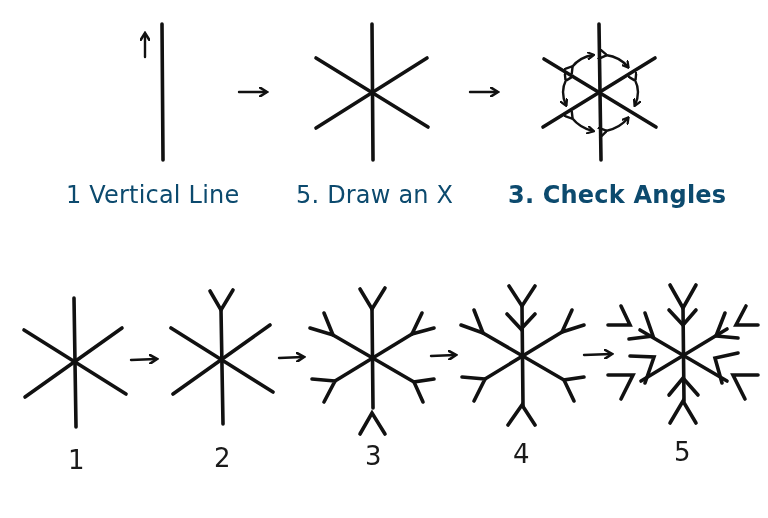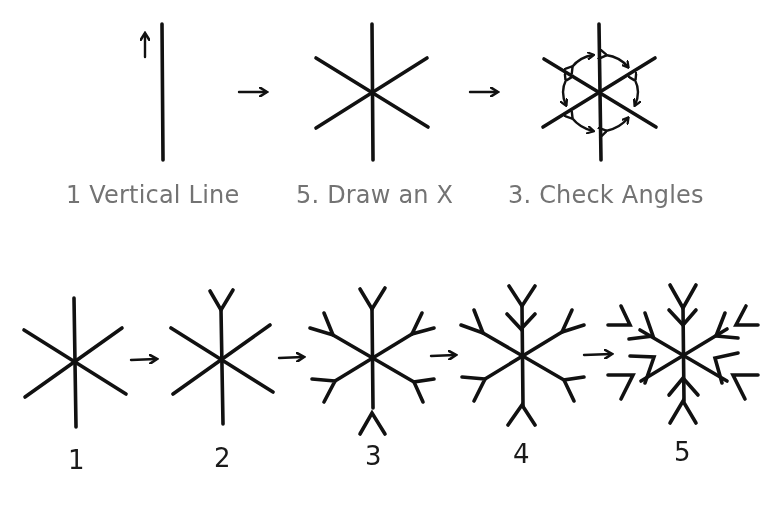--- a/index.html
+++ b/index.html
@@ -1,19 +1,19 @@
 <!DOCTYPE html>
 <html><head>
 <meta charset="utf-8">
 <style>
   html, body { margin:0; padding:0; background:#ffffff; }
   body { width:768px; height:518px; position:relative; overflow:hidden;
          font-family:"DejaVu Sans", sans-serif; color:#111; }
   svg.canvas { position:absolute; left:0; top:0; }
-  .lbl { position:absolute; font-size:24px; color:#737373; white-space:nowrap; letter-spacing:0.2px; }
+  .lbl { position:absolute; font-size:24px; color:#0c4a6e; white-space:nowrap; letter-spacing:0.2px; }
   .num { position:absolute; font-size:26px; color:#1a1a1a; }
   .stroke { stroke:#111; stroke-width:3.6; stroke-linecap:round; fill:none; }
   .thin { stroke:#111; stroke-width:2.4; stroke-linecap:round; stroke-linejoin:round; fill:none; }
 </style>
 </head>
 <body>
 
 <svg class="canvas" width="768" height="518" viewBox="0 0 768 518">
   <defs>
     <marker id="ah" markerWidth="8" markerHeight="8" refX="6" refY="4" orient="auto" markerUnits="userSpaceOnUse">
@@ -110,19 +110,19 @@
     <polyline class="stroke" points="42,-42 33,-19 55,-17"></polyline>
     <polyline class="stroke" points="-75,20 -50,20 -62,44"></polyline>
     <polyline class="stroke" points="-53,1 -29,2 -38,28"></polyline>
     <polyline class="stroke" points="75,20 50,20 62,44"></polyline>
     <polyline class="stroke" points="55,-2 32,3 39,28"></polyline>
   </g>
 </svg>
 
 <div class="lbl" style="left:66px; top:181px;">1  Vertical Line</div>
 <div class="lbl" style="left:296px; top:181px;">5. Draw an X</div>
-<div class="lbl" style="left:508px; top:181px;">3. Check Angles</div>
+<div class="lbl" style="left:508px; top:181px;font-weight:bold;">3. Check Angles</div>
 
 <div class="num" style="left:68px; top:445px;">1</div>
 <div class="num" style="left:214px; top:443px;">2</div>
 <div class="num" style="left:365px; top:441px;">3</div>
 <div class="num" style="left:513px; top:439px;">4</div>
 <div class="num" style="left:674px; top:437px;">5</div>
 
 </body></html>

